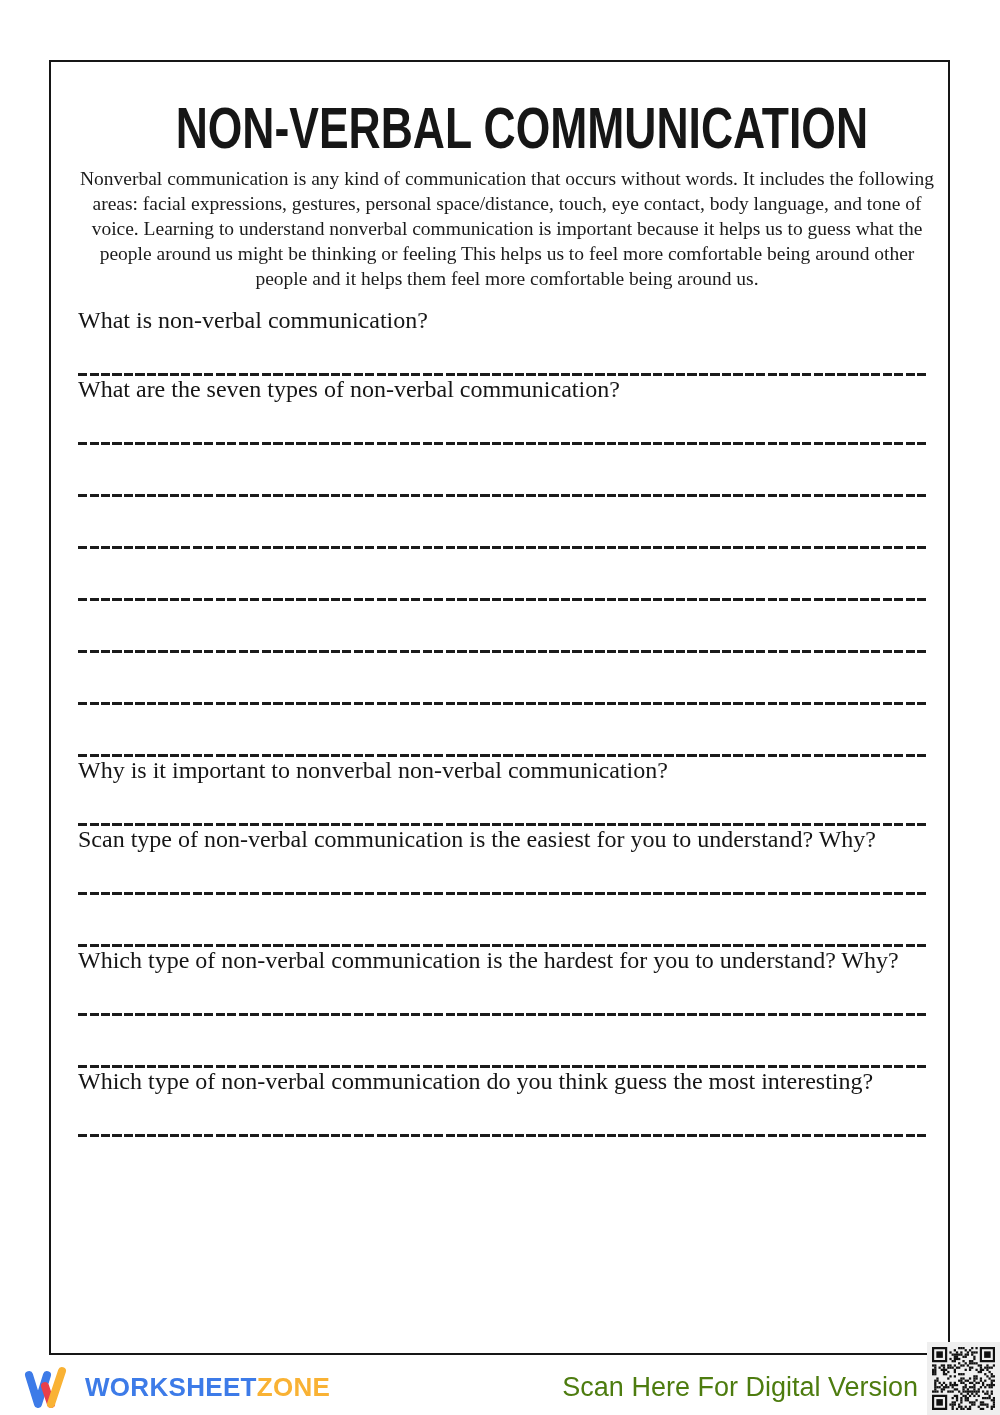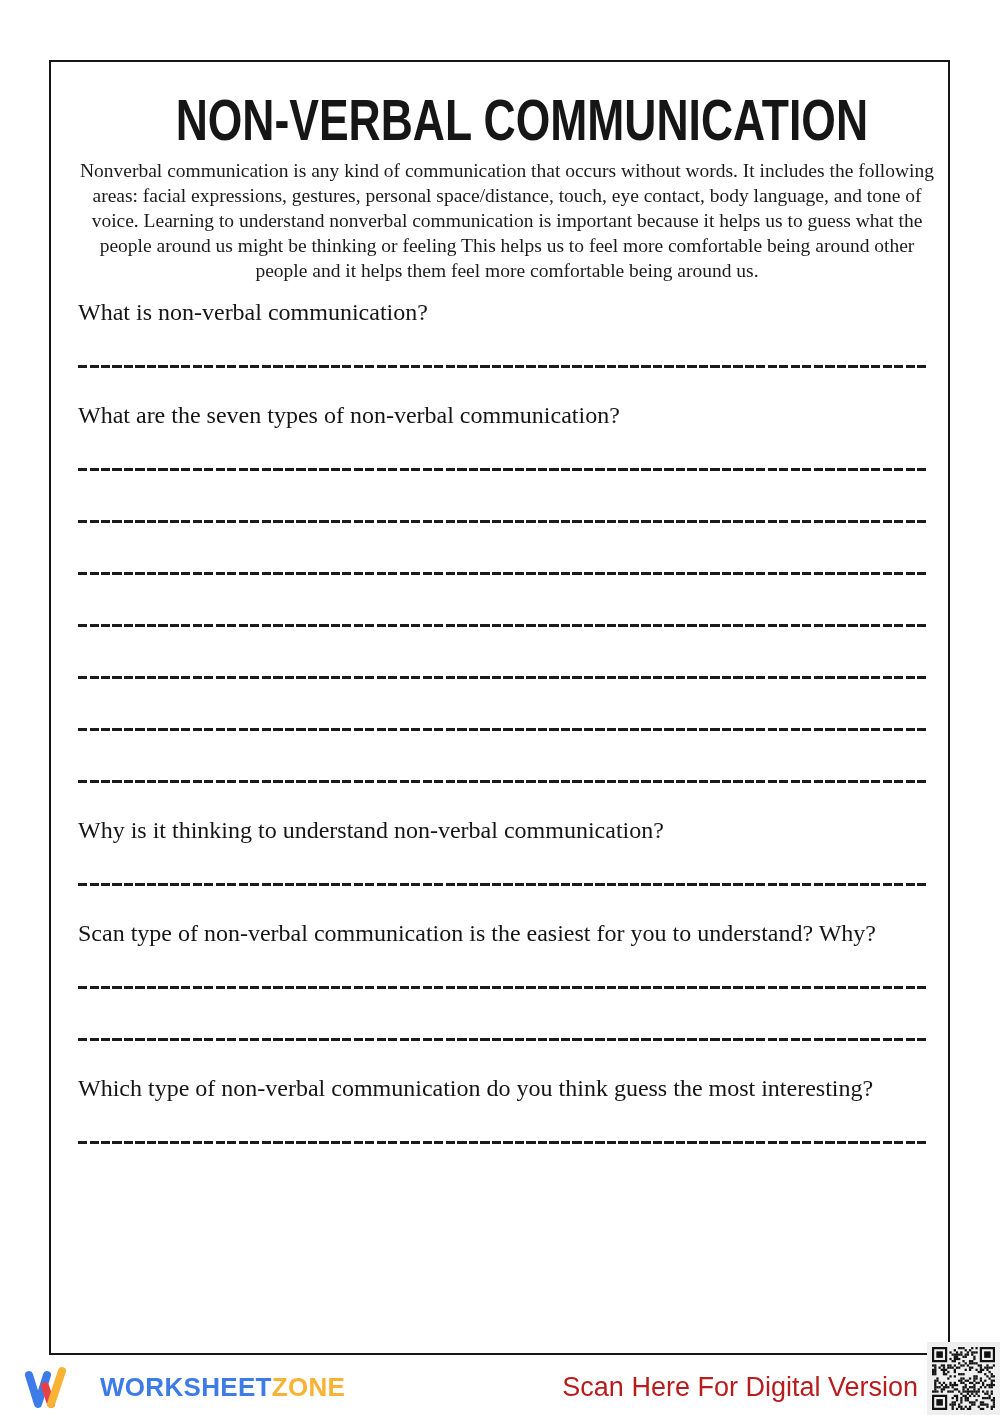--- a/index.html
+++ b/index.html
@@ -21,21 +21,21 @@
     border: 2px solid #161616;
     box-sizing: border-box;
   }
   .content {
     position: absolute;
     left: 49px;
     top: 60px;
     width: 901px;
     height: 1340px;
     box-sizing: border-box;
-    padding: 32px 22px 0 29px;
+    padding: 40px 22px 0 29px;
   }
   .title-wrap { text-align: center; }
   .doc-title {
     display: inline-block;
     font-family: "Liberation Sans", sans-serif;
     font-weight: 700;
     font-size: 57px;
     line-height: 1.0;
     letter-spacing: 0px;
     white-space: nowrap;
@@ -45,59 +45,59 @@
   }
   .intro {
     margin: 9px auto 16px;
     width: 858px;
     text-align: center;
     font-size: 19.5px;
     line-height: 25px;
     color: #1b1b1b;
   }
   .questions { margin-top: 16px; }
-  .q-block + .q-block { margin-top: 34px; }
+  .q-block + .q-block { }
   .question {
     margin: 0;
     font-size: 24px;
     line-height: 26px;
     color: #151515;
   }
   .ans-line {
     margin-top: 40px;
     height: 3px;
     background: repeating-linear-gradient(90deg, #1b1b1b 0px, #1b1b1b 9px, rgba(0,0,0,0) 9px, rgba(0,0,0,0) 11.5px);
   }
   .ans-line + .ans-line { margin-top: 49px; }
 
   .footer-logo {
     position: absolute;
     left: 22px;
     top: 1364px;
     display: flex;
     align-items: center;
-    gap: 26px;
+    gap: 11px;
   }
   .logo-mark { width: 52px; height: 46px; }
   .brand-text {
     font-family: "Liberation Sans", sans-serif;
     font-weight: 700;
     font-size: 26px;
     letter-spacing: 0.3px;
     white-space: nowrap;
   }
   .brand-word1 { color: #3D7BE8; }
   .brand-word2 { color: #F9B234; }
   .scan-text {
     position: absolute;
     right: 82px;
     top: 1372px;
     font-family: "Liberation Sans", sans-serif;
     font-size: 27px;
-    color: #b91c1c;
+    color: #4d7c0f;
     white-space: nowrap;
   }
   .qr-box {
     position: absolute;
     right: 0;
     bottom: 0;
     width: 73px;
     height: 73px;
     background: #efefef;
     box-sizing: border-box;
@@ -128,25 +128,30 @@
           <p class="question">What are the seven types of non-verbal communication?</p>
           <div class="ans-line"></div>
           <div class="ans-line"></div>
           <div class="ans-line"></div>
           <div class="ans-line"></div>
           <div class="ans-line"></div>
           <div class="ans-line"></div>
           <div class="ans-line"></div>
         </div>
         <div class="q-block">
-          <p class="question">Why is it thinking to understand non-verbal communication?</p>
+          <p class="question">Why is it important to nonverbal non-verbal communication?</p>
           <div class="ans-line"></div>
         </div>
         <div class="q-block">
           <p class="question">Scan type of non-verbal communication is the easiest for you to understand? Why?</p>
+          <div class="ans-line"></div>
+          <div class="ans-line"></div>
+        </div>
+        <div class="q-block">
+          <p class="question">Which type of non-verbal communication is the hardest for you to understand? Why?</p>
           <div class="ans-line"></div>
           <div class="ans-line"></div>
         </div>
         <div class="q-block">
           <p class="question">Which type of non-verbal communication do you think guess the most interesting?</p>
           <div class="ans-line"></div>
         </div>
       </div>
   </div>
 

